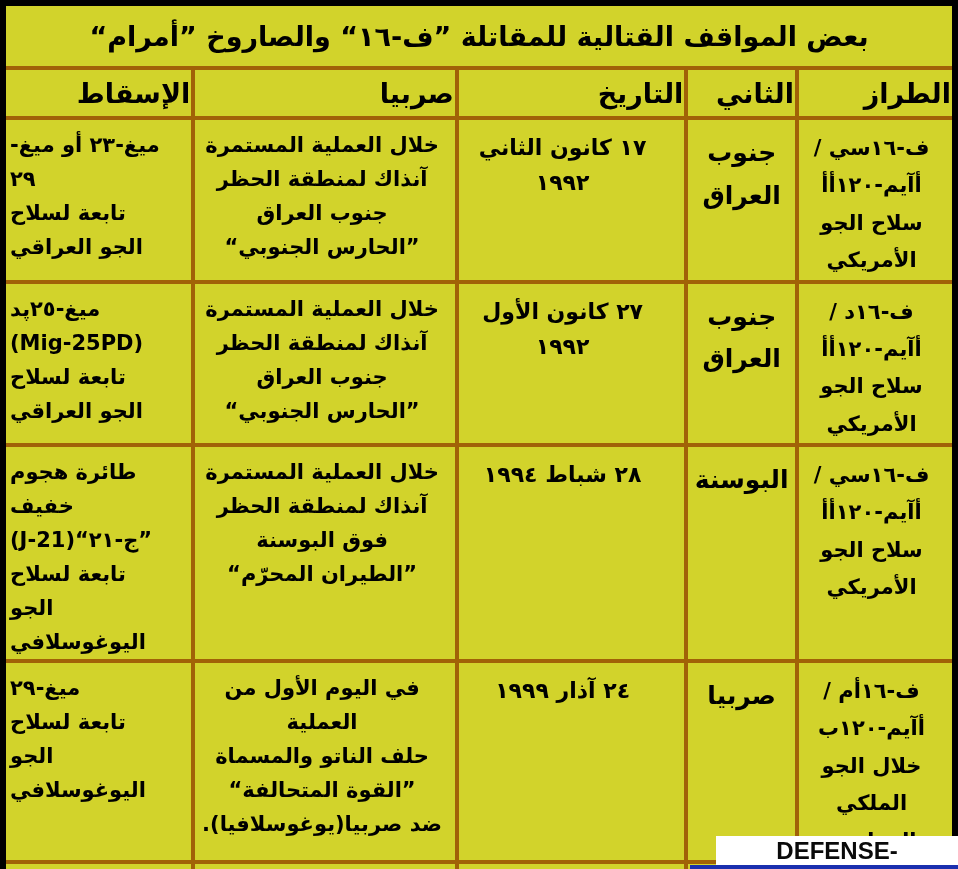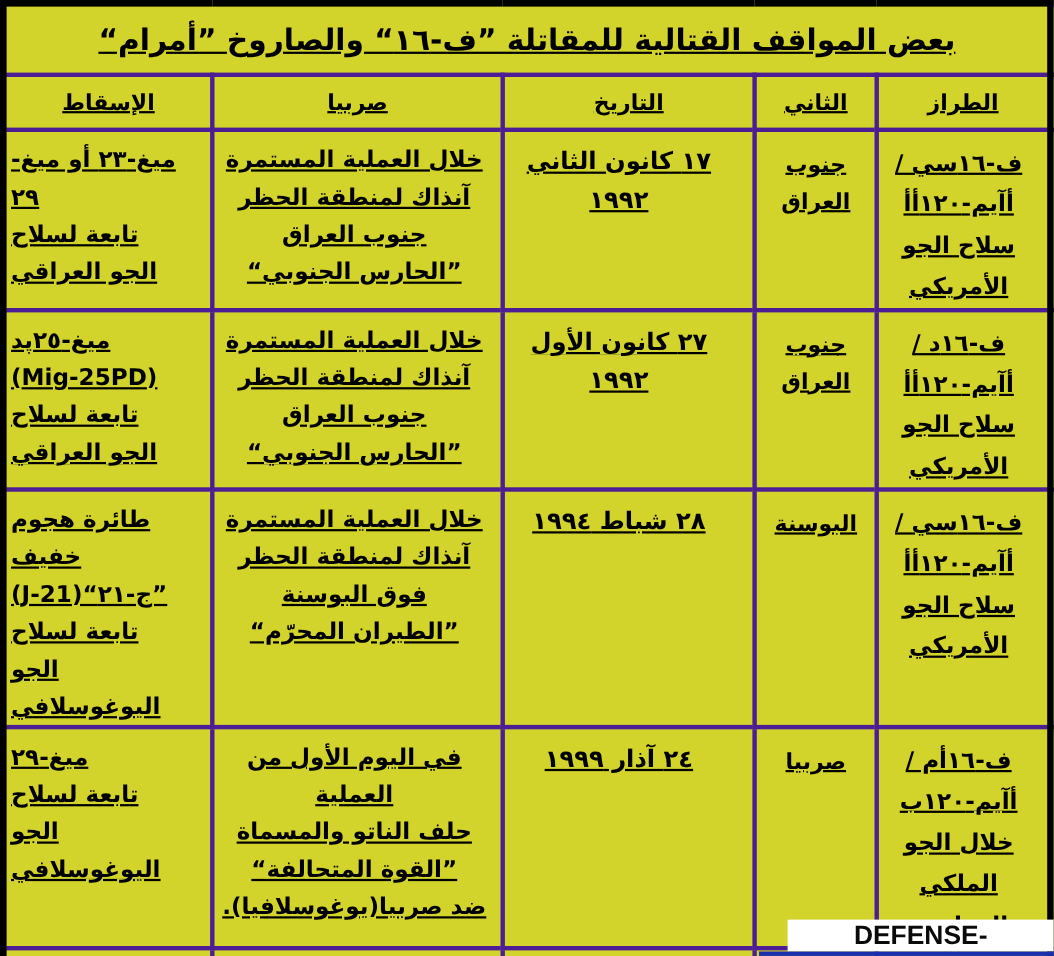--- a/index.html
+++ b/index.html
@@ -12,51 +12,49 @@
   }
   .page{position:absolute;inset:0;}
   table.combat{
     direction:rtl;
     width:958px;height:869px;
     border-collapse:collapse;
     table-layout:fixed;
     background:#d2d32b;
   }
   table.combat td{
-    border:4px solid #4c1d95;
+    border:4px solid #a16207;
     color:#000;
     font-weight:bold;
     vertical-align:top;
     overflow:hidden;
-    text-decoration:underline;
   }
   table.combat{border:6px solid #000;}
   tr.title-row td{
     text-align:center;
     vertical-align:middle;
     font-size:27px;
     letter-spacing:0.5px;
     height:58px;
   }
   tr.header-row td{
-    text-align:center;
     vertical-align:middle;
-    font-size:20px;
+    font-size:27px;
     height:44px;
   }
   td .ml{white-space:pre-line;display:block;}
   td.c-model{
     text-align:center;
     font-size:21px;
     line-height:1.78;
     padding:10px 12px 0 4px;
   }
   td.c-loc{
     text-align:center;
-    font-size:20px;
+    font-size:25px;
     line-height:1.7;
     padding-top:12px;
   }
   td.c-date{
     text-align:center;
     font-size:22px;
     line-height:1.6;
     padding:10px 26px 0 8px;
   }
   td.c-desc{

